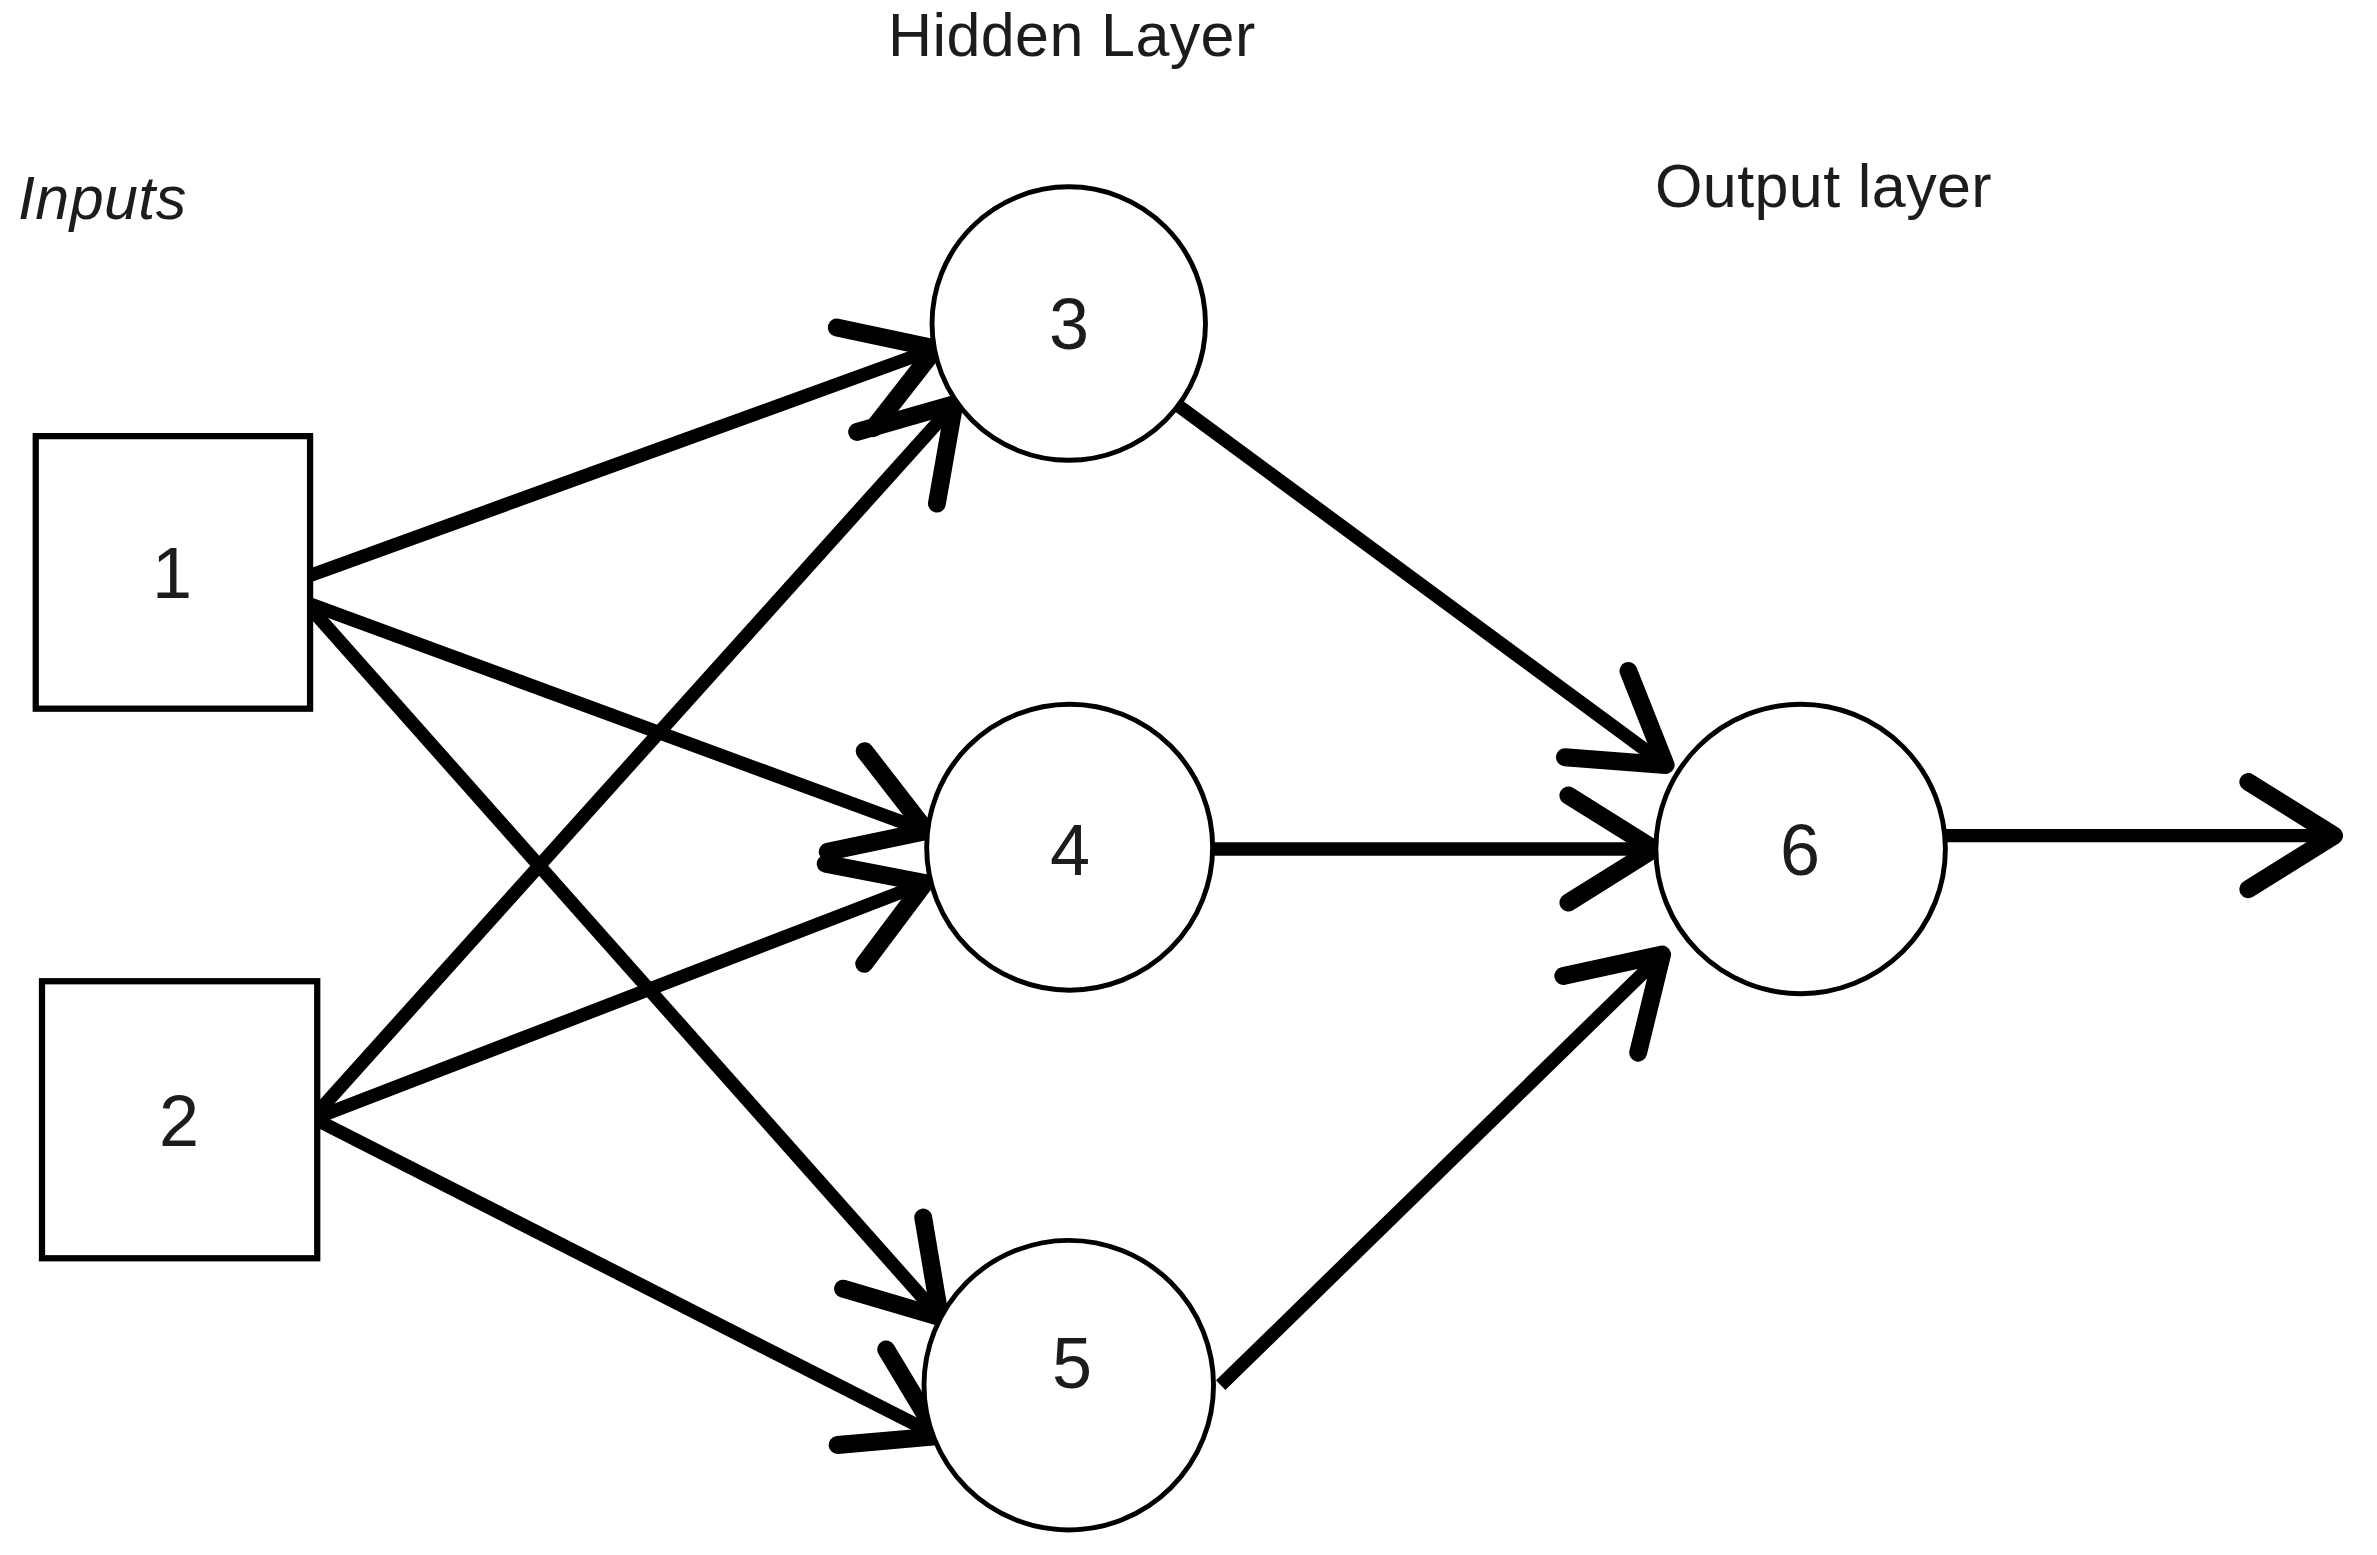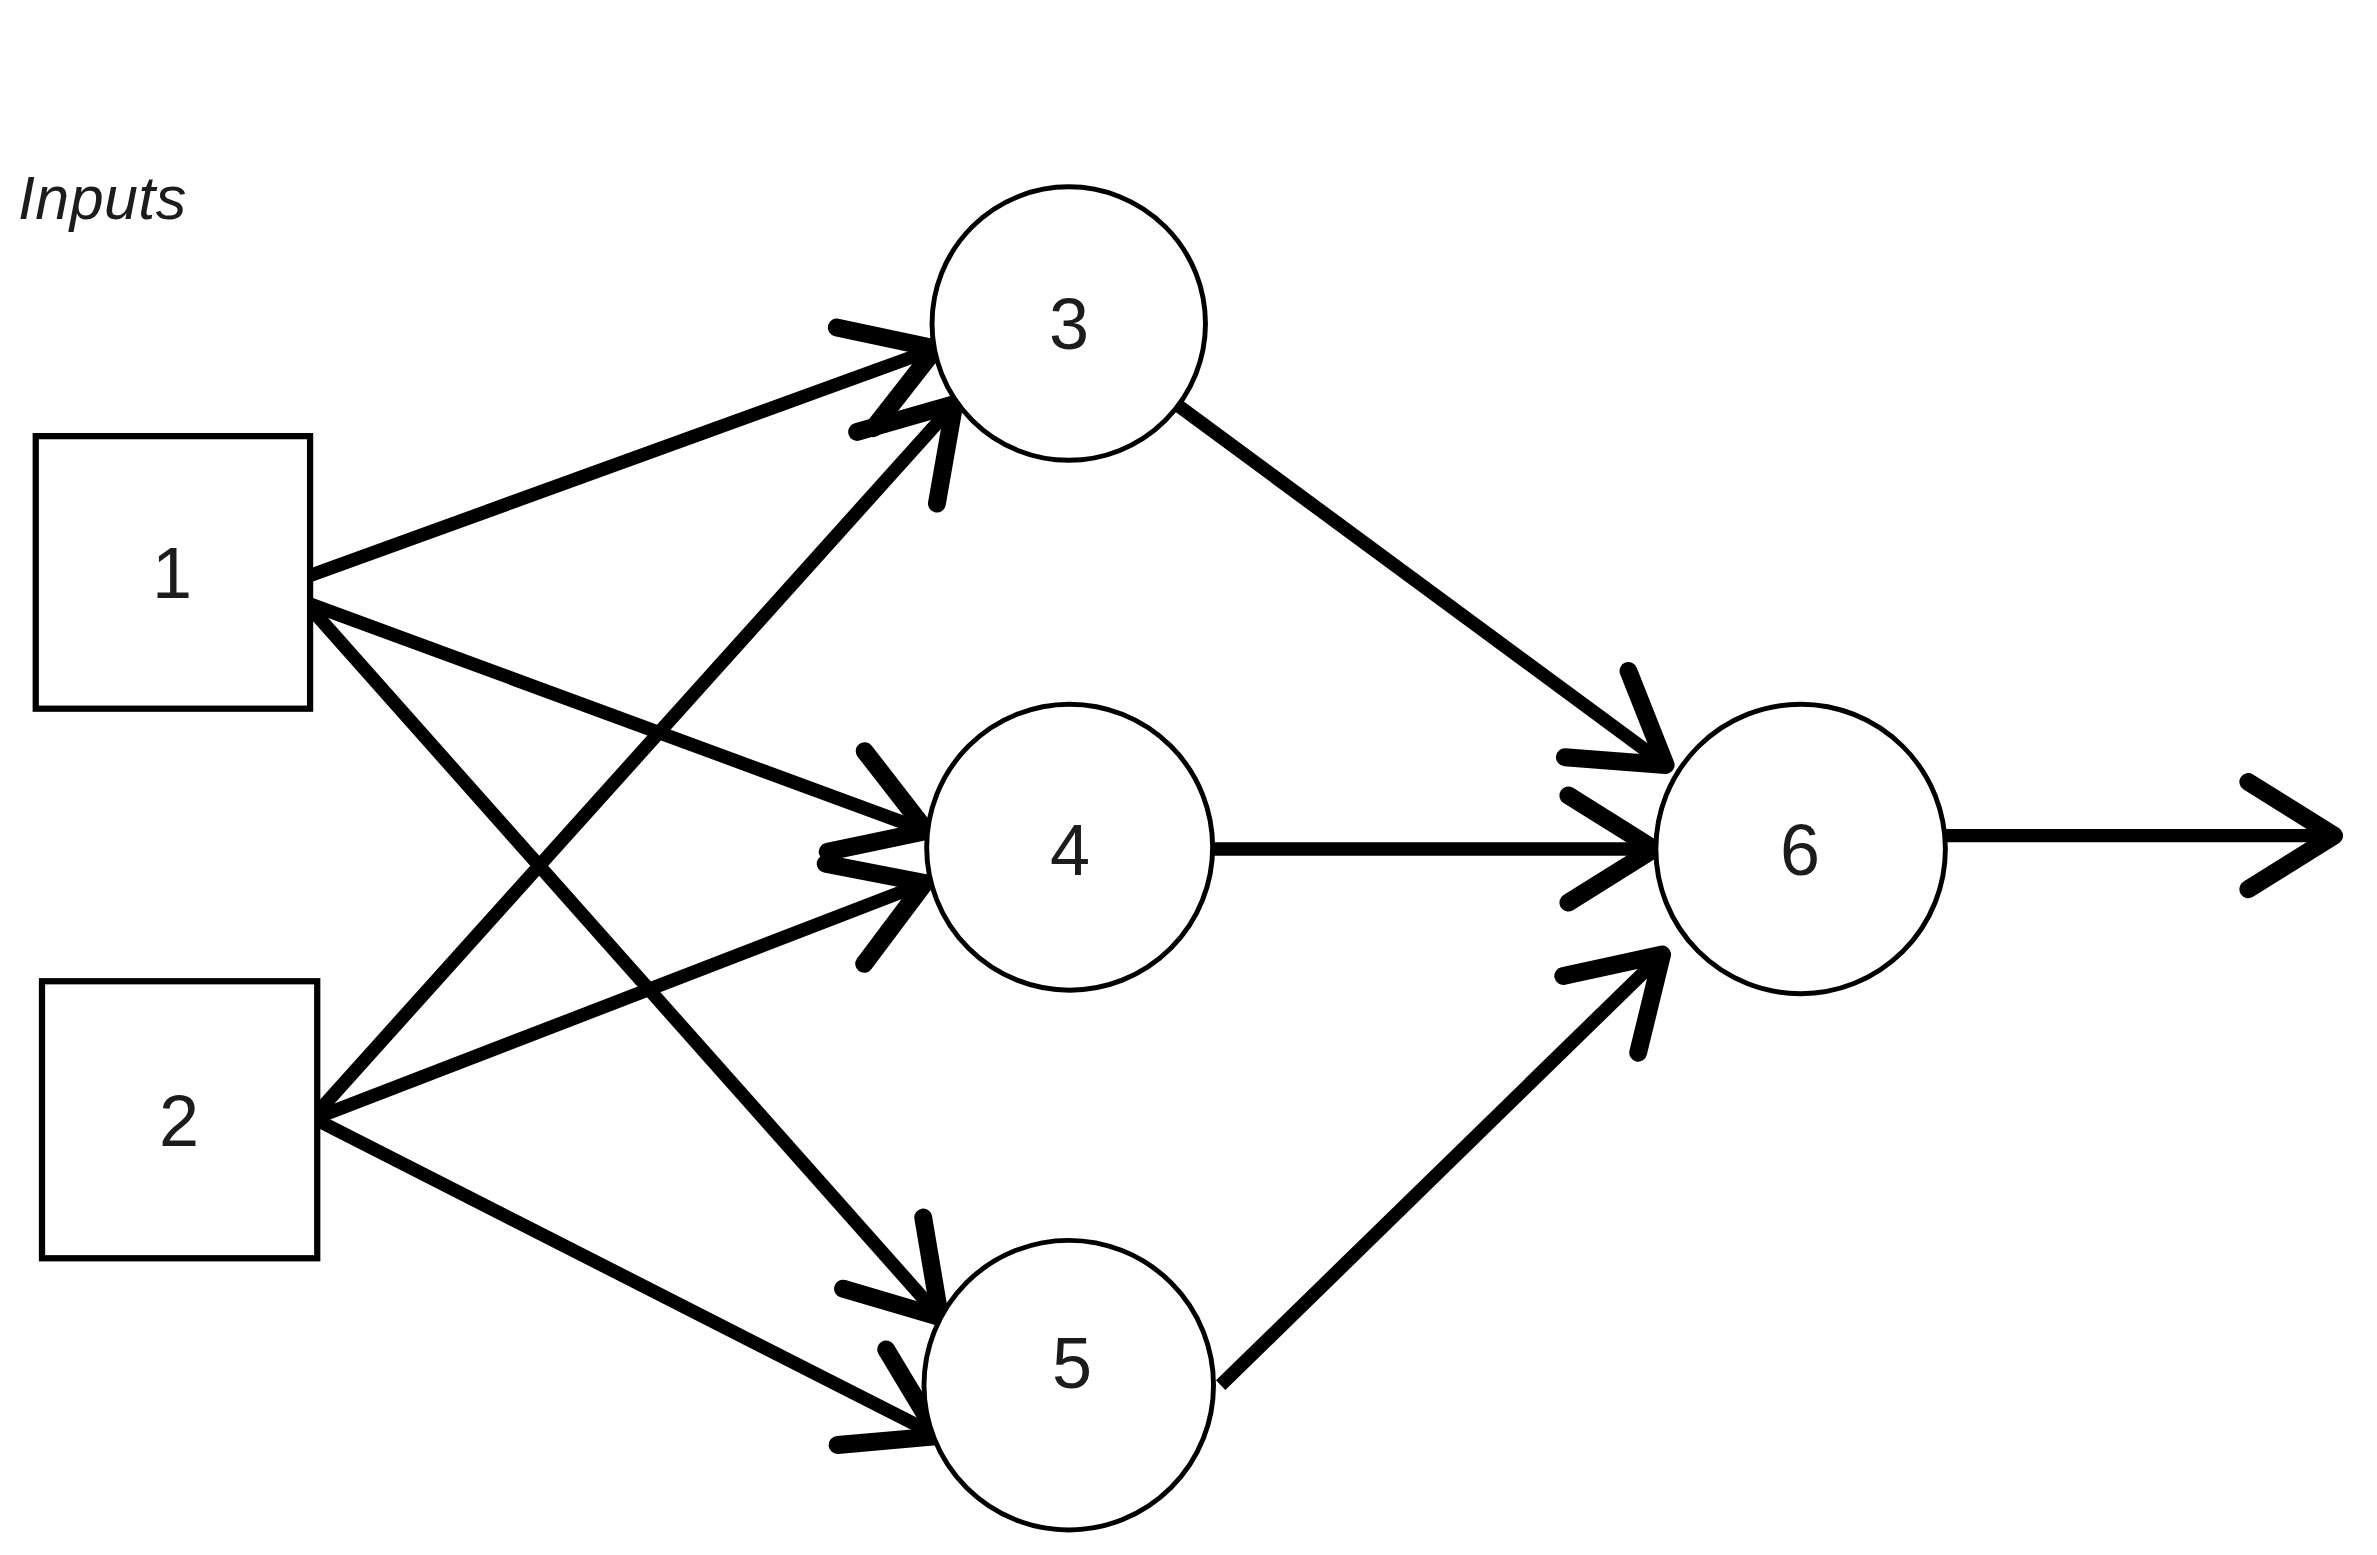--- a/index.html
+++ b/index.html
@@ -69,20 +69,22 @@
     <rect x="47" y="1098" width="308" height="310" fill="#ffffff" stroke="#000000" stroke-width="7"></rect>
 
     <circle cx="1196" cy="362" r="153" fill="#ffffff" stroke="#000000" stroke-width="5.5"></circle>
     <circle cx="1197" cy="948" r="160" fill="#ffffff" stroke="#000000" stroke-width="5.5"></circle>
     <circle cx="1196" cy="1550" r="162" fill="#ffffff" stroke="#000000" stroke-width="5.5"></circle>
 
     <circle cx="2015" cy="950" r="162" fill="#ffffff" stroke="#000000" stroke-width="5.5"></circle>
   </svg>
 
   <div class="layer-label" style="left:18px;   top:168px;font-style:italic;">Inputs</div>
+  <div class="layer-label" style="left:888px;  top:5.4px;">Hidden Layer</div>
+  <div class="layer-label" style="left:1655px; top:156px;">Output layer</div>
 
   <div class="node-label" style="left:172px;  top:574px;">1</div>
   <div class="node-label" style="left:179px;  top:1122px;">2</div>
   <div class="node-label" style="left:1069px; top:325px;">3</div>
   <div class="node-label" style="left:1070px; top:851px;">4</div>
   <div class="node-label" style="left:1072px; top:1364px;">5</div>
   <div class="node-label" style="left:1800px; top:851px;">6</div>
 
 </div>
 

